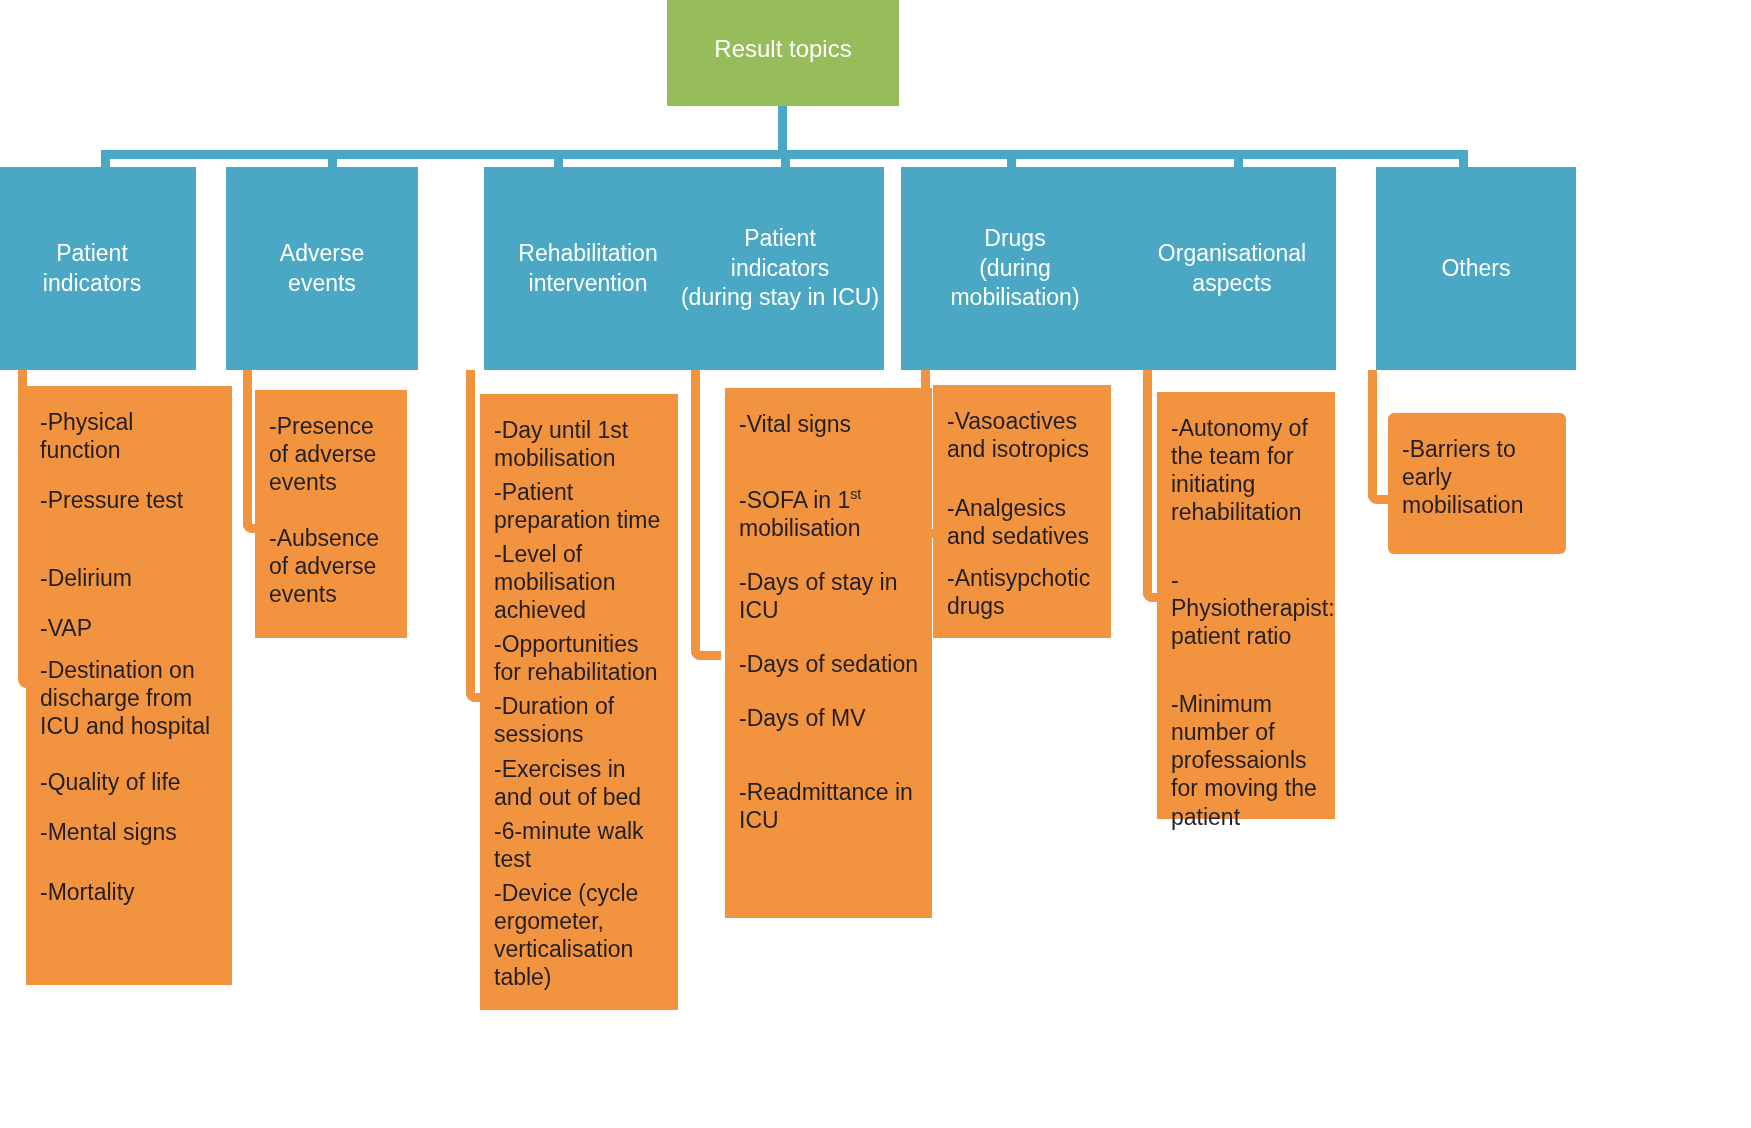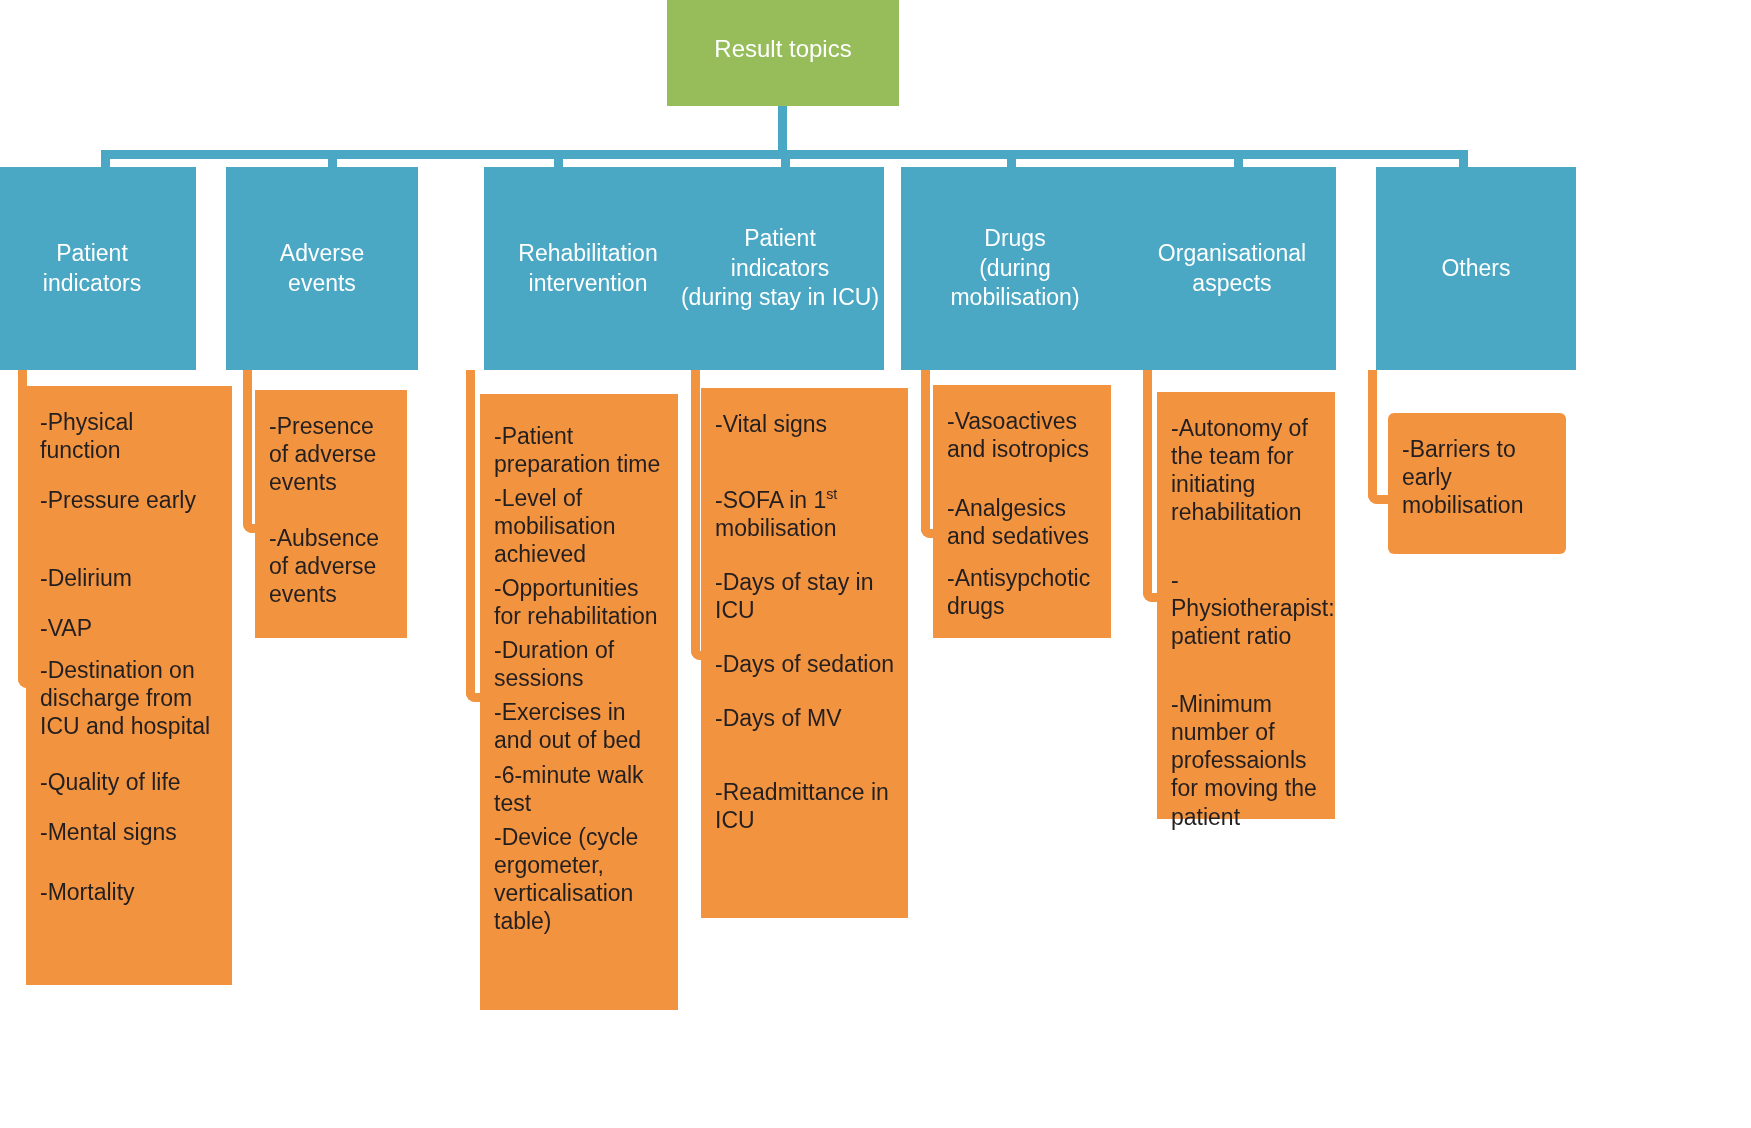--- a/index.html
+++ b/index.html
@@ -85,21 +85,21 @@
   <div class="node cat-node" style="left:-12px; top:167px; width:208px; height:203px;">
     <div>
       <div>Patient</div>
       <div>indicators</div>
     </div>
   </div>
   <div class="elbow" style="left:18px; top:370px; width:30px; height:318px;"></div>
   <div class="node items-node" style="left:26px; top:386px; width:206px; height:599px;">
     <span class="item-line">-Physical function</span>
     <span class="item-line" style="height:22px;"></span>
-    <span class="item-line">-Pressure early</span>
+    <span class="item-line">-Pressure test</span>
     <span class="item-line" style="height:50px;"></span>
     <span class="item-line">-Delirium</span>
     <span class="item-line" style="height:22px;"></span>
     <span class="item-line">-VAP</span>
     <span class="item-line" style="height:14px;"></span>
     <span class="item-line">-Destination on discharge from ICU and hospital</span>
     <span class="item-line" style="height:28px;"></span>
     <span class="item-line">-Quality of life</span>
     <span class="item-line" style="height:22px;"></span>
     <span class="item-line">-Mental signs</span>
@@ -121,20 +121,21 @@
   </div>
 
   <div class="node cat-node" style="left:452px; top:167px; width:208px; height:203px;margin-left:32px;">
     <div>
       <div>Rehabilitation</div>
       <div>intervention</div>
     </div>
   </div>
   <div class="elbow" style="left:466px; top:370px; width:30px; height:332px;"></div>
   <div class="node items-node" style="left:480px; top:394px; width:198px; height:616px;">
+    <span class="item-line">-Day until 1st mobilisation</span>
     <span class="item-line" style="height:6px;"></span>
     <span class="item-line">-Patient preparation time</span>
     <span class="item-line" style="height:6px;"></span>
     <span class="item-line">-Level of mobilisation achieved</span>
     <span class="item-line" style="height:6px;"></span>
     <span class="item-line">-Opportunities for rehabilitation</span>
     <span class="item-line" style="height:6px;"></span>
     <span class="item-line">-Duration of sessions</span>
     <span class="item-line" style="height:6px;"></span>
     <span class="item-line">-Exercises in and out of bed</span>
@@ -145,21 +146,21 @@
   </div>
 
   <div class="node cat-node" style="left:676px; top:167px; width:208px; height:203px;">
     <div>
       <div>Patient</div>
       <div>indicators</div>
       <div>(during stay in ICU)</div>
     </div>
   </div>
   <div class="elbow" style="left:691px; top:370px; width:30px; height:290px;"></div>
-  <div class="node items-node" style="left:701px; top:388px; width:207px; height:530px;">
+  <div class="node items-node" style="left:725px; top:388px; width:207px; height:530px;">
     <span class="item-line">-Vital signs</span>
     <span class="item-line" style="height:48px;"></span>
     <span class="item-line">-SOFA in 1<span class="sup">st</span> mobilisation</span>
     <span class="item-line" style="height:26px;"></span>
     <span class="item-line">-Days of stay in ICU</span>
     <span class="item-line" style="height:26px;"></span>
     <span class="item-line">-Days of sedation</span>
     <span class="item-line" style="height:26px;"></span>
     <span class="item-line">-Days of MV</span>
     <span class="item-line" style="height:46px;"></span>

